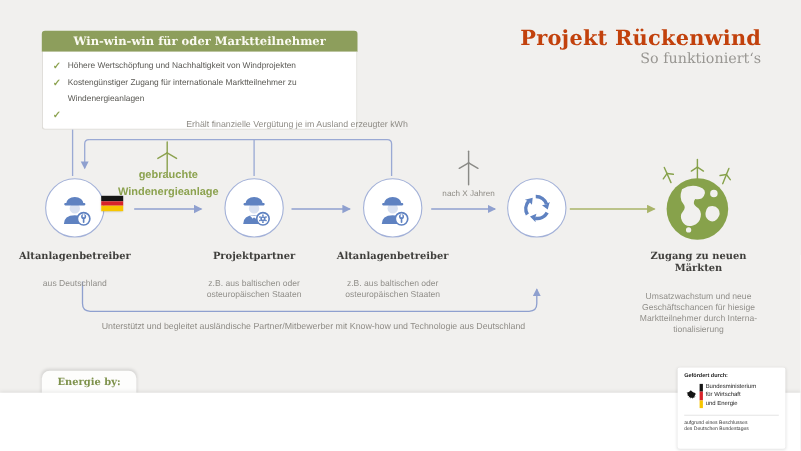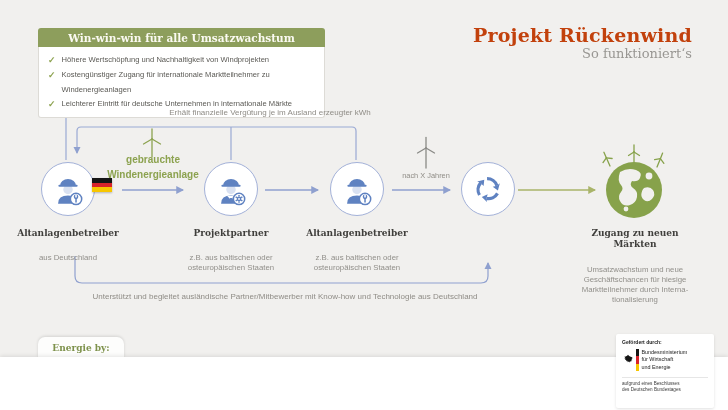--- a/index.html
+++ b/index.html
@@ -123,33 +123,32 @@
       <g transform="translate(648,206)">
           <path d="M0,0 V-9"></path>
           <path d="M0,-9 V-14"></path>
           <path d="M0,-9 L-4.5,-6"></path>
           <path d="M0,-9 L4.5,-6"></path>
         </g>
     </g>
   </svg>
 
   <div class="benefits">
-    <div class="benefits-title serif">Win-win-win für alle Umsatzwachstum</div>
+    <div class="benefits-title serif">Win-win-win für oder Marktteilnehmer</div>
     <div class="benefits-body">
       <div class="benefit">
         <span class="check">✓</span>
         <span>Höhere Wertschöpfung und Nachhaltigkeit von Windprojekten</span>
       </div>
       <div class="benefit">
         <span class="check">✓</span>
         <span>Kostengünstiger Zugang für internationale Marktteilnehmer zu Windenergieanlagen</span>
       </div>
       <div class="benefit">
         <span class="check">✓</span>
-        <span>Leichterer Eintritt für deutsche Unternehmen in internationale Märkte</span>
       </div>
     </div>
   </div>
 
   <div class="main-title">
     <h1 class="serif">Projekt Rückenwind</h1>
     <h2 class="serif">So funktioniert‘s</h2>
   </div>
 
   <div class="flow-note" style="left:120px;top:108px;width:300px;">Erhält finanzielle Vergütung je im Ausland erzeugter kWh</div>

